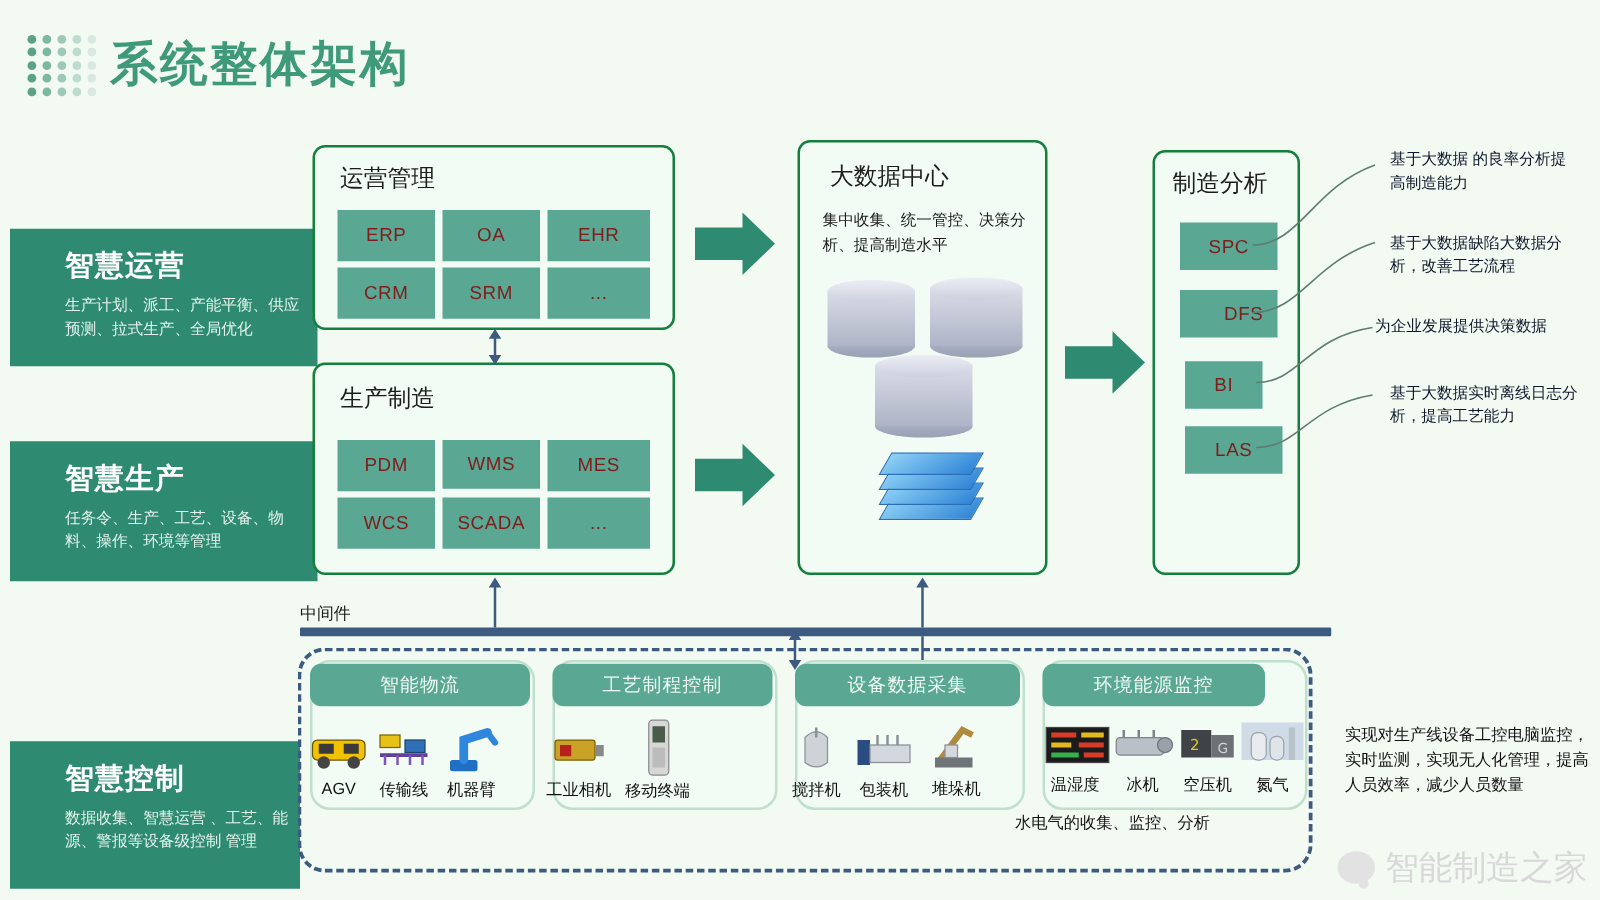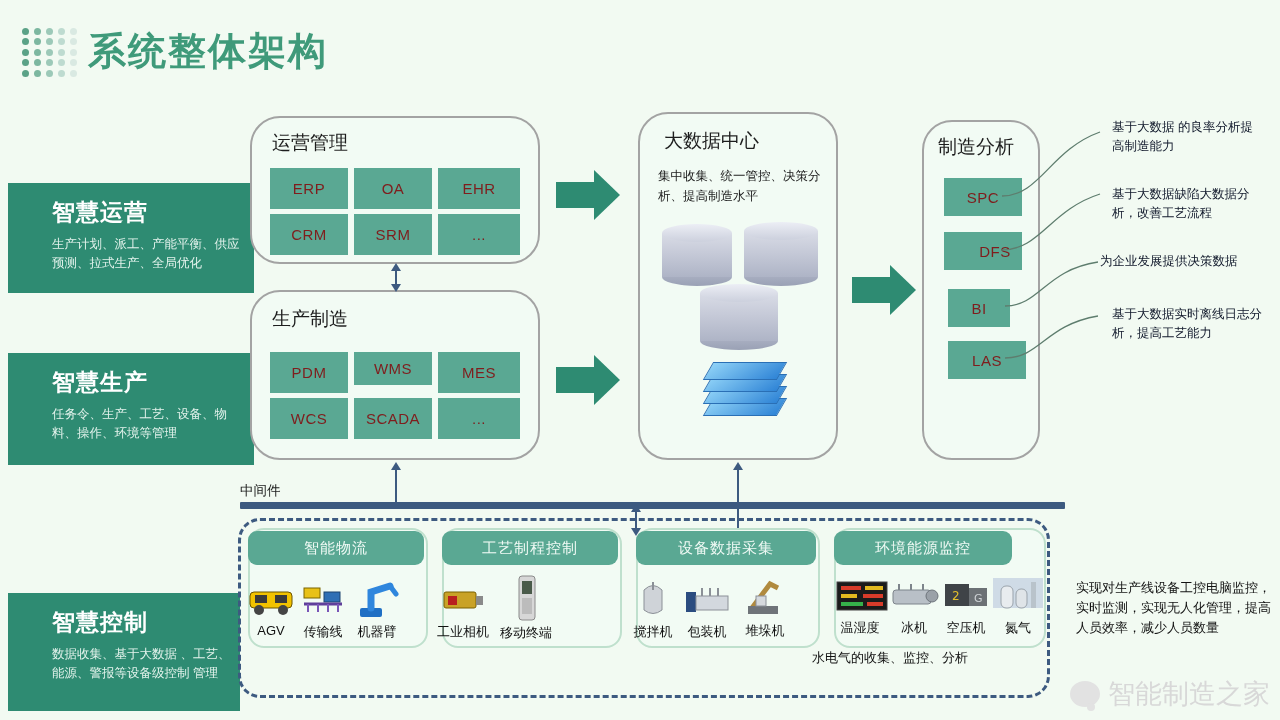--- a/index.html
+++ b/index.html
@@ -26,21 +26,21 @@
   .band { position:absolute; left:8px; color:#ffffff; padding:14px 0 12px 44px;margin-top:41px; }
   .band .b-title { font-size:23px; font-weight:bold; letter-spacing:1px; margin-bottom:7px; }
   .band .b-sub { font-size:12.5px; line-height:1.55; color:#e3f3ec; width:190px; }
   #band-0 { top:142px; width:246px; height:110px; background:#2e8b72; }
   #band-1 { top:312px; width:246px; height:112px; background:#2e8b72; }
   #band-2 { top:552px; width:232px; height:118px; background:#2e8b72; }
 
   
   .panel {
     position:absolute; background:#f2fbf4;
-    border:2px solid #a3a3a3; border-radius:30px;
+    border:2px solid #15803d; border-radius:10px;
   }
   .panel-title { position:absolute; font-size:19px; color:#1d1d1d; font-weight:normal; }
   .chip {
     position:absolute; background:#5aa893; color:#7f1d1d;
     display:flex; align-items:center; justify-content:center;
     font-size:15px; letter-spacing:.5px;
   }
 
   
   .bigarrow { position:absolute; }
@@ -135,37 +135,37 @@
   <div class="band" id="band-0">
     <div class="b-title">智慧运营</div>
     <div class="b-sub">生产计划、派工、产能平衡、供应预测、拉式生产、全局优化</div>
   </div>
   <div class="band" id="band-1">
     <div class="b-title">智慧生产</div>
     <div class="b-sub">任务令、生产、工艺、设备、物料、操作、环境等管理</div>
   </div>
   <div class="band" id="band-2">
     <div class="b-title">智慧控制</div>
-    <div class="b-sub">数据收集、基于大数据 、工艺、能源、警报等设备级控制  管理</div>
+    <div class="b-sub">数据收集、智慧运营 、工艺、能源、警报等设备级控制  管理</div>
   </div>
 
   <div class="panel" style="left:250px; top:116px; width:290px; height:148px;">
     <div class="panel-title" style="left:20px; top:12px;">运营管理</div>
     <div class="chip" style="left:18px; top:50px; width:78px; height:41px;">ERP</div>
     <div class="chip" style="left:102px; top:50px; width:78px; height:41px;">OA</div>
     <div class="chip" style="left:186px; top:50px; width:82px; height:41px;">EHR</div>
     <div class="chip" style="left:18px; top:96px; width:78px; height:41px;">CRM</div>
     <div class="chip" style="left:102px; top:96px; width:78px; height:41px;">SRM</div>
     <div class="chip" style="left:186px; top:96px; width:82px; height:41px;">...</div>
   </div>
 
   <div class="panel" style="left:250px; top:290px; width:290px; height:170px;">
     <div class="panel-title" style="left:20px; top:14px;">生产制造</div>
     <div class="chip" style="left:18px; top:60px; width:78px; height:41px;">PDM</div>
-    <div class="chip" style="left:102px; top:60px; width:78px; height:33px;">WMS</div>
+    <div class="chip" style="left:102px; top:60px; width:78px; height:39px;">WMS</div>
     <div class="chip" style="left:186px; top:60px; width:82px; height:41px;">MES</div>
     <div class="chip" style="left:18px; top:106px; width:78px; height:41px;">WCS</div>
     <div class="chip" style="left:102px; top:106px; width:78px; height:41px;">SCADA</div>
     <div class="chip" style="left:186px; top:106px; width:82px; height:41px;">...</div>
   </div>
 
   <div>
     <div class="varrow-up" style="left:391px; top:263px;"></div>
     <div class="vline" style="left:395px; top:270px; height:16px;"></div>
     <div class="varrow-dn" style="left:391px; top:284px;"></div>

